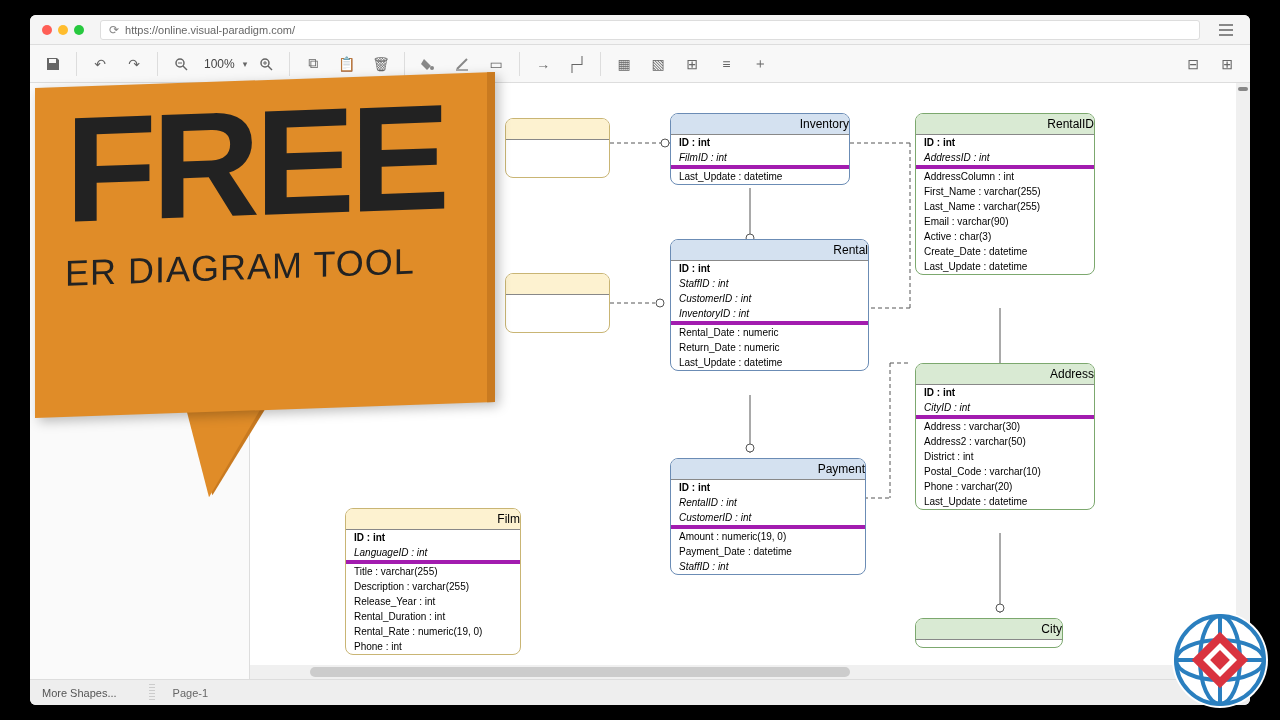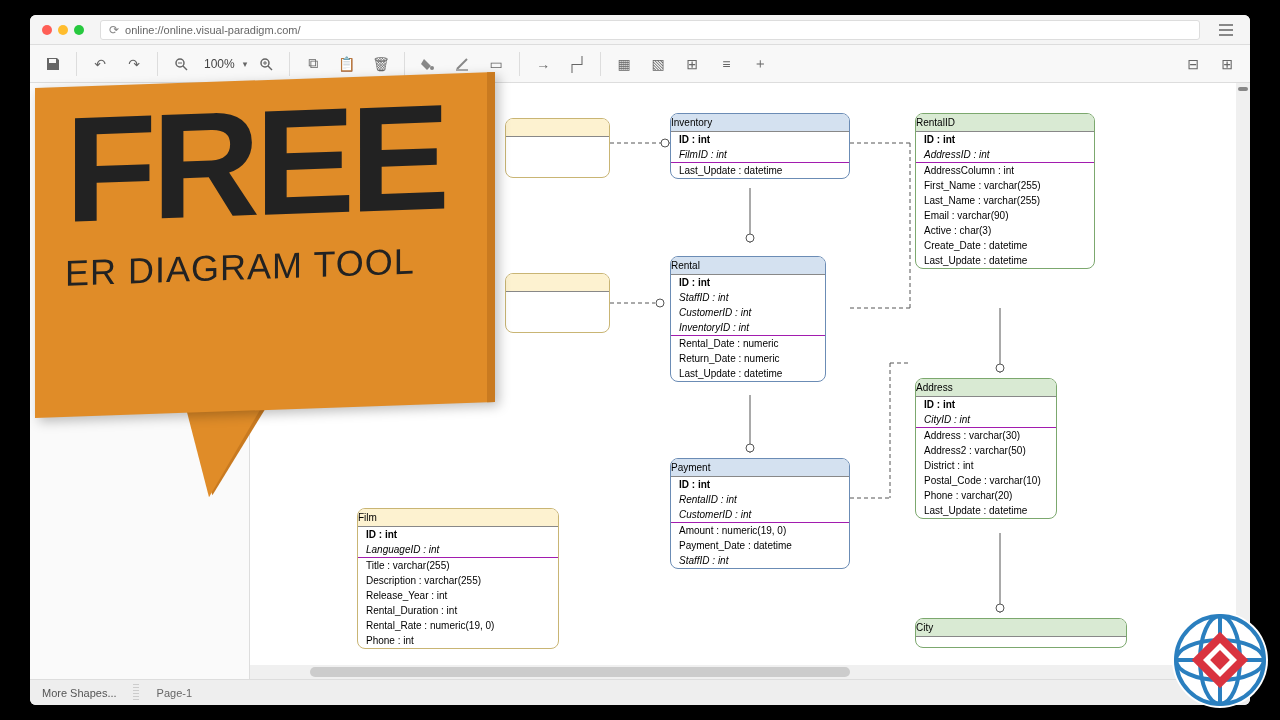--- a/index.html
+++ b/index.html
@@ -25,27 +25,27 @@
 .shape-item{display:flex;align-items:center;gap:6px;padding:3px 4px;margin:2px 0}
 .shape-ico{width:20px;height:14px;border-radius:2px}
 .canvas{flex:1;background:#fff;position:relative;overflow:hidden}
 .entity{position:absolute;border:1px solid #888;border-radius:8px;font-size:11px;background:#fff;overflow:hidden}
 .entity.blue .ehdr{background:#d4e1f0}
 .entity.blue{border-color:#6b8cb5}
 .entity.green .ehdr{background:#d9ead3}
 .entity.green{border-color:#7ca86e}
 .entity.yellow .ehdr{background:#fdf2d0}
 .entity.yellow{border-color:#c9b574}
-.ehdr{text-align:left;padding:3px 0;border-bottom:1px solid #888;font-size:10px}
+.ehdr{text-align:right;padding:3px 0;border-bottom:1px solid #888;font-size:12px}
 .erow{padding:2px 8px;font-size:10px;white-space:nowrap}
 .erow.pk{font-weight:bold}
 .erow.fk{font-style:italic}
-.erow.sep{border-bottom:1px solid #a21caf}
+.erow.sep{border-bottom:4px solid #a21caf}
 .tabs{height:26px;background:#eee;border-top:1px solid #ddd;display:flex;align-items:center;padding:0 8px;font-size:11px}
-.more{color:#555;margin-right:12px;padding:0 4px}
+.more{color:#555;margin-right:28px;padding:0 4px}
 .tdrag{width:6px;height:18px;background:repeating-linear-gradient(#ccc,#ccc 1px,transparent 1px,transparent 3px);margin-right:8px}
 .tab{padding:0 10px;color:#666}
 .scrollx{position:absolute;bottom:0;left:0;right:16px;height:14px;background:#f0f0f0}
 .scrollx-thumb{position:absolute;left:60px;width:540px;height:10px;top:2px;background:#ccc;border-radius:5px}
 .scrolly{position:absolute;top:0;right:0;bottom:14px;width:14px;background:#f0f0f0}
 .scrolly-thumb{position:absolute;top:4px;width:10px;height:4px;left:2px;background:#888;border-radius:5px}
 .conn-lines{position:absolute;top:0;left:0;width:100%;height:100%;pointer-events:none}
 .conn-lines line{stroke:#555;stroke-width:1}
 .conn-lines line.dash{stroke-dasharray:4 3}
 
@@ -63,21 +63,21 @@
 </head>
 <body>
 
 <div class="browser">
   <div class="titlebar">
     <div class="dot r"></div>
     <div class="dot y"></div>
     <div class="dot g"></div>
     <div class="urlbar">
       <span class="reload">⟳</span>
-      <span>online://online.visual-paradigm.com/</span>
+      <span>https://online.visual-paradigm.com/</span>
     </div>
     <div class="hamburger">
         <span></span>
         <span></span>
         <span></span>
       </div>
   </div>
 
   <div class="toolbar">
     <div class="tbtn">
@@ -183,34 +183,34 @@
 
       <div class="entity blue" style="left:420px;top:30px;width:180px">
         <div class="ehdr">Inventory</div>
         <div>
             <div class="erow pk">ID : int</div>
             <div class="erow fk sep">FilmID : int</div>
             <div class="erow">Last_Update : datetime</div>
           </div>
       </div>
 
-      <div class="entity blue" style="left:420px;top:173px;width:156px">
+      <div class="entity blue" style="left:420px;top:156px;width:199px">
         <div class="ehdr">Rental</div>
         <div>
             <div class="erow pk">ID : int</div>
             <div class="erow fk">StaffID : int</div>
             <div class="erow fk">CustomerID : int</div>
             <div class="erow fk sep">InventoryID : int</div>
             <div class="erow">Rental_Date : numeric</div>
             <div class="erow">Return_Date : numeric</div>
             <div class="erow">Last_Update : datetime</div>
           </div>
       </div>
 
-      <div class="entity blue" style="left:420px;top:375px;width:180px">
+      <div class="entity blue" style="left:420px;top:375px;width:196px">
         <div class="ehdr">Payment</div>
         <div>
             <div class="erow pk">ID : int</div>
             <div class="erow fk">RentalID : int</div>
             <div class="erow fk sep">CustomerID : int</div>
             <div class="erow">Amount : numeric(19, 0)</div>
             <div class="erow">Payment_Date : datetime</div>
             <div class="erow fk">StaffID : int</div>
           </div>
       </div>
@@ -223,39 +223,39 @@
             <div class="erow">AddressColumn : int</div>
             <div class="erow">First_Name : varchar(255)</div>
             <div class="erow">Last_Name : varchar(255)</div>
             <div class="erow">Email : varchar(90)</div>
             <div class="erow">Active : char(3)</div>
             <div class="erow">Create_Date : datetime</div>
             <div class="erow">Last_Update : datetime</div>
           </div>
       </div>
 
-      <div class="entity green" style="left:665px;top:295px;width:142px">
+      <div class="entity green" style="left:665px;top:280px;width:180px">
         <div class="ehdr">Address</div>
         <div>
             <div class="erow pk">ID : int</div>
             <div class="erow fk sep">CityID : int</div>
             <div class="erow">Address : varchar(30)</div>
             <div class="erow">Address2 : varchar(50)</div>
             <div class="erow">District : int</div>
             <div class="erow">Postal_Code : varchar(10)</div>
             <div class="erow">Phone : varchar(20)</div>
             <div class="erow">Last_Update : datetime</div>
           </div>
       </div>
 
-      <div class="entity green" style="left:665px;top:535px;width:212px;height:30px">
+      <div class="entity green" style="left:665px;top:535px;width:148px;height:30px">
         <div class="ehdr">City</div>
       </div>
 
-      <div class="entity yellow" style="left:107px;top:425px;width:202px">
+      <div class="entity yellow" style="left:95px;top:425px;width:176px">
         <div class="ehdr">Film</div>
         <div>
             <div class="erow pk">ID : int</div>
             <div class="erow fk sep">LanguageID : int</div>
             <div class="erow">Title : varchar(255)</div>
             <div class="erow">Description : varchar(255)</div>
             <div class="erow">Release_Year : int</div>
             <div class="erow">Rental_Duration : int</div>
             <div class="erow">Rental_Rate : numeric(19, 0)</div>
             <div class="erow">Phone : int</div>

